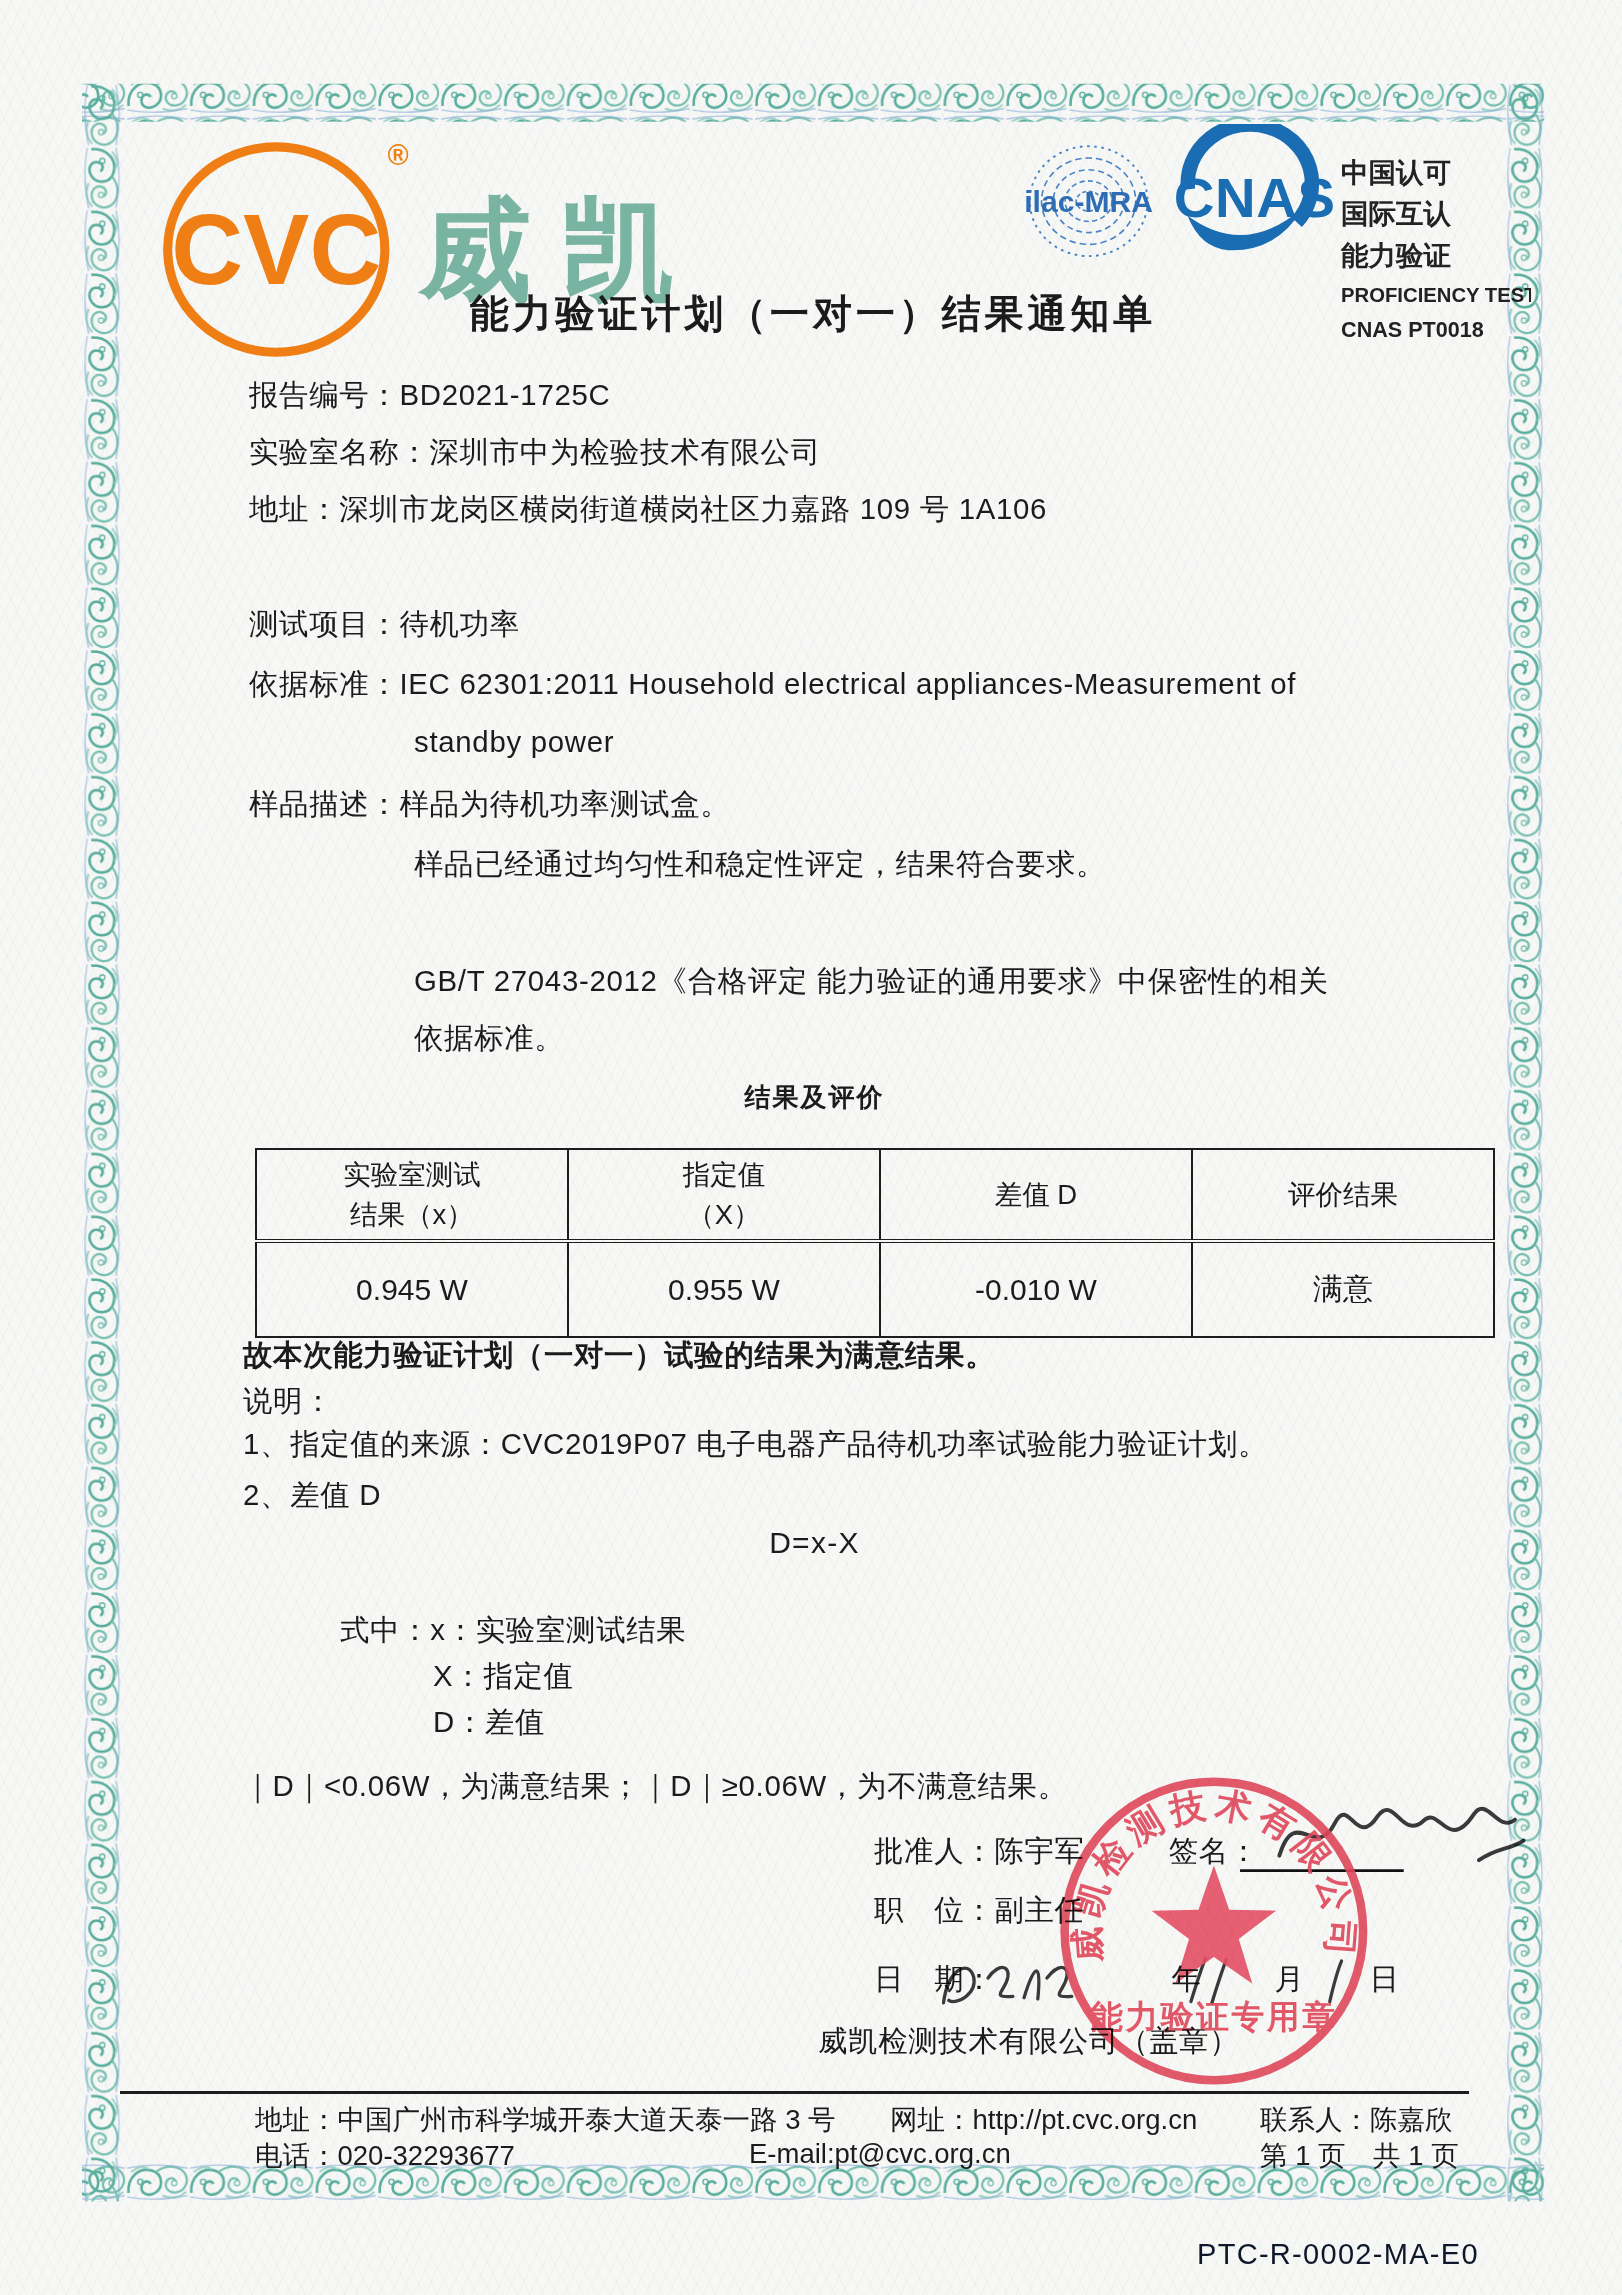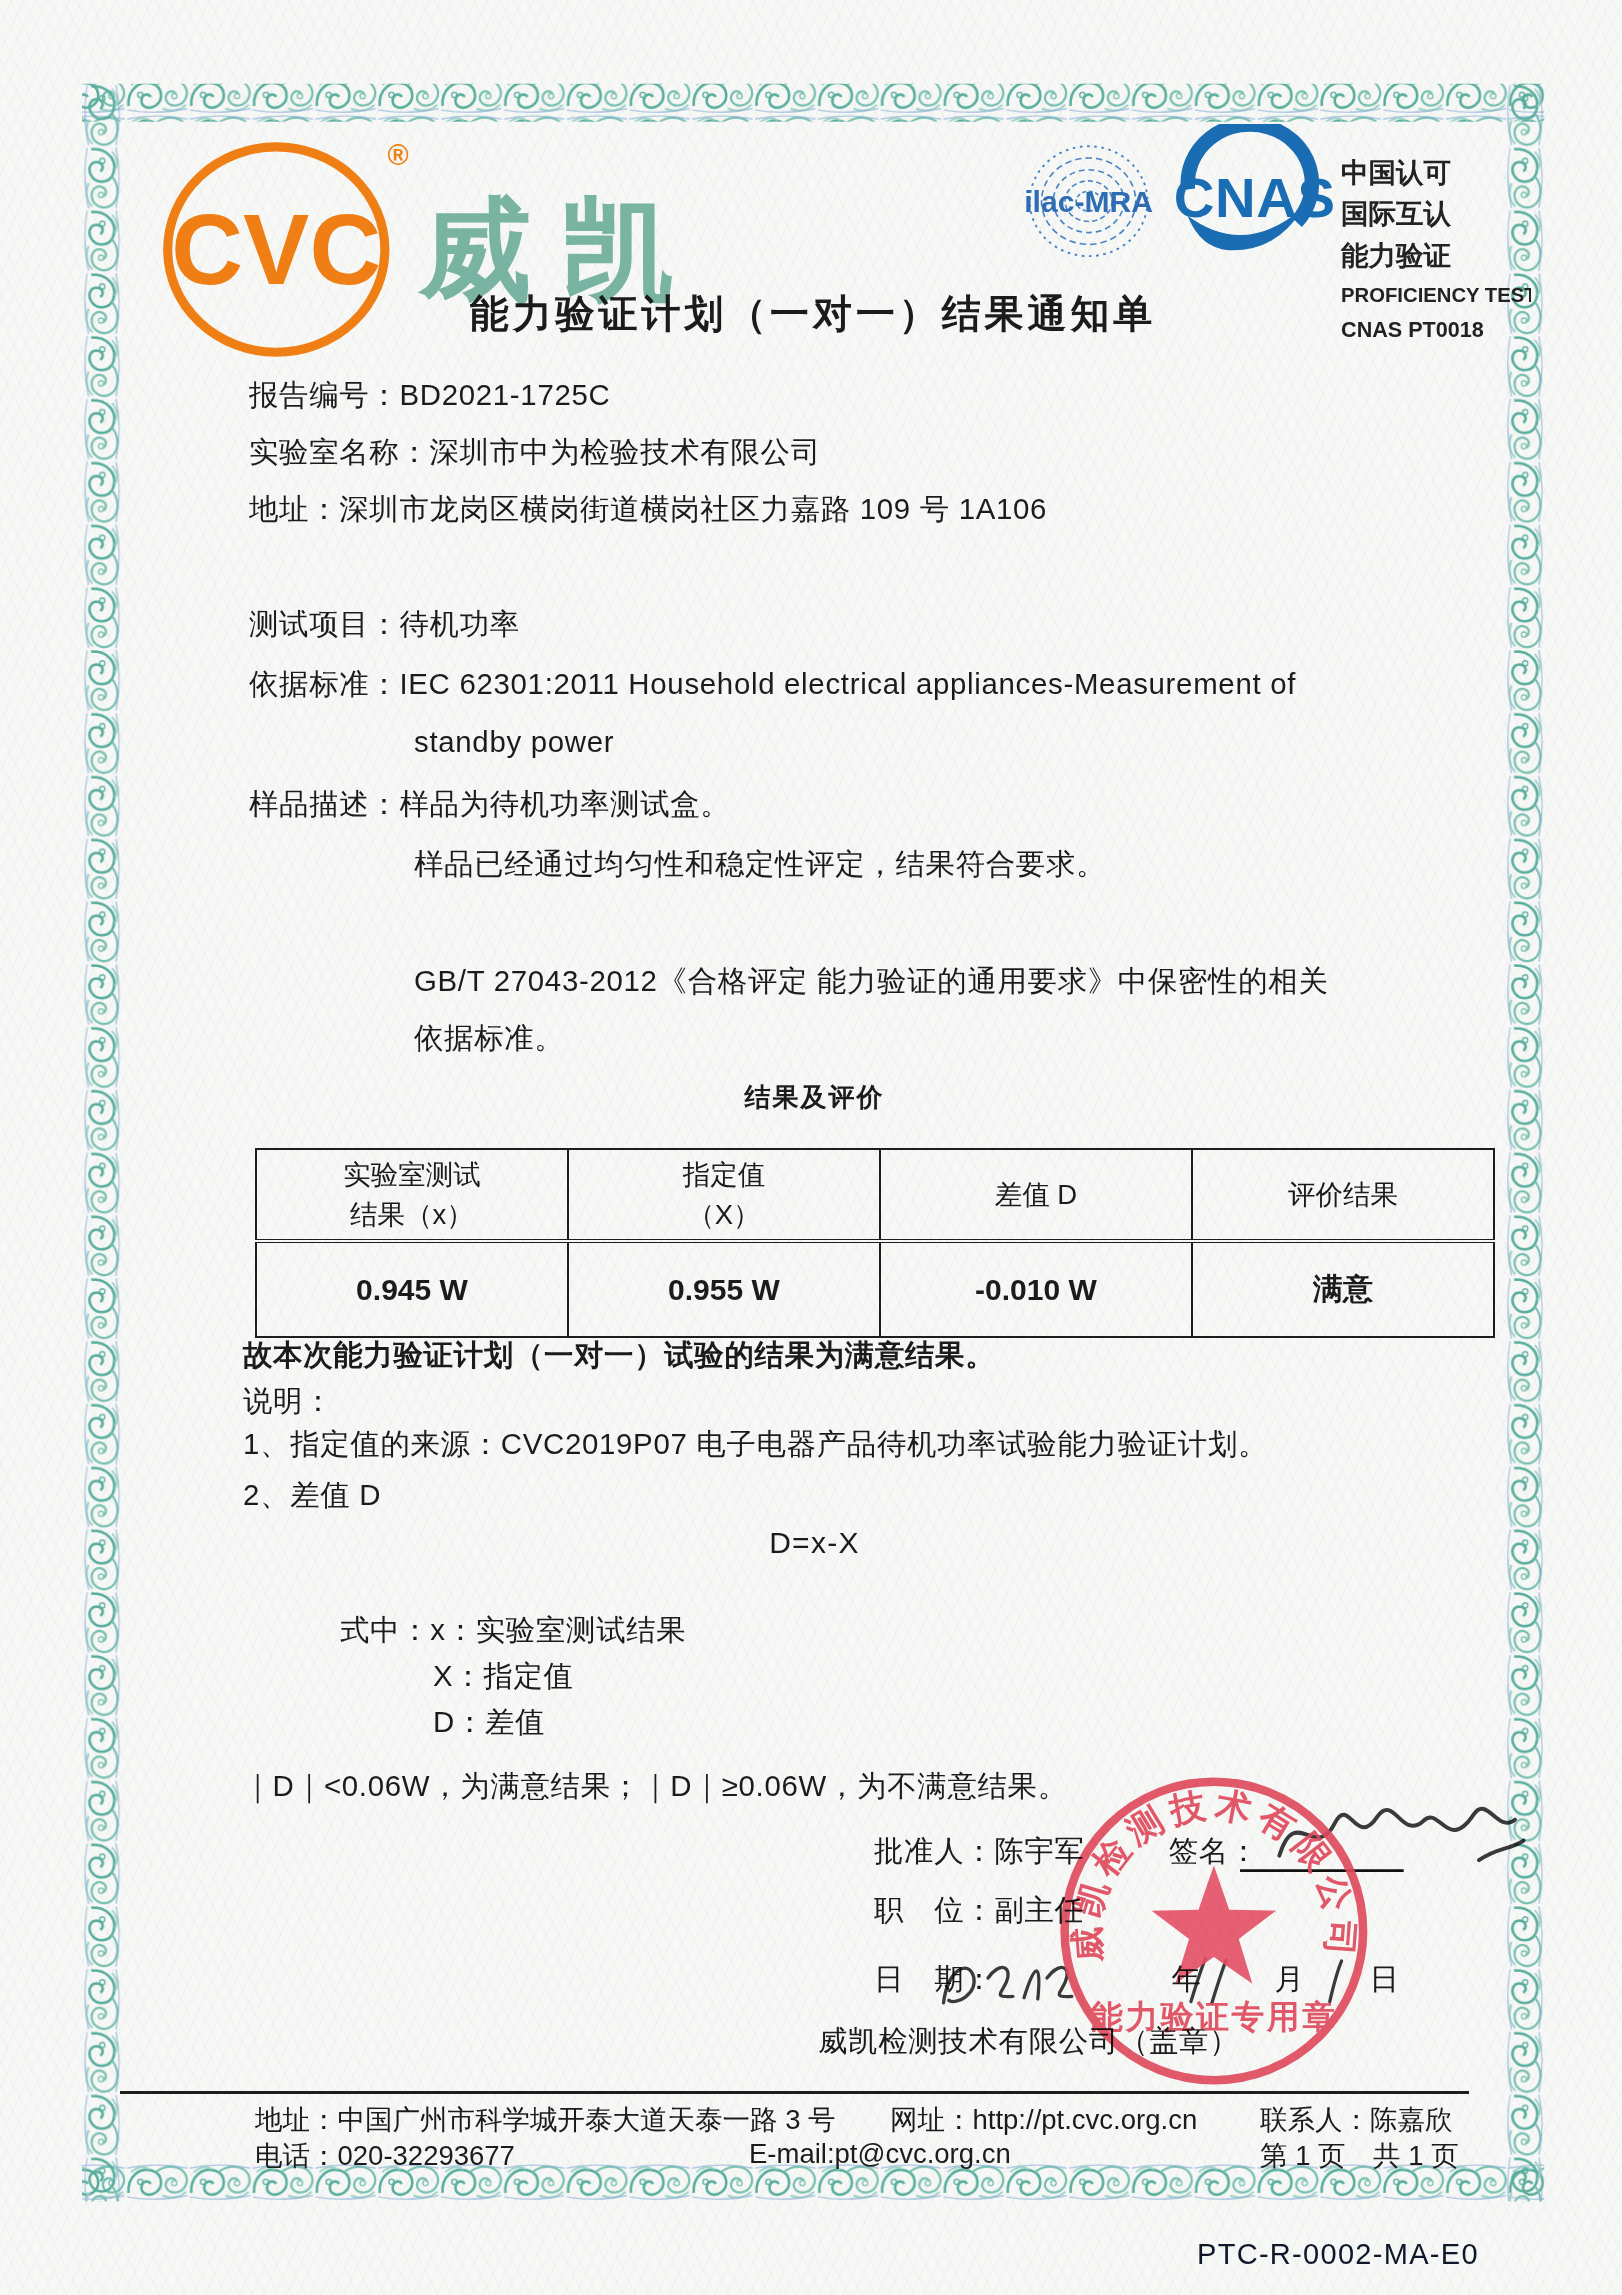--- a/index.html
+++ b/index.html
@@ -24,21 +24,21 @@
   .bold{font-weight:700;}
   .svg-layer{position:absolute;z-index:1;pointer-events:none;}
   .stamp-layer{position:absolute;z-index:3;pointer-events:none;}
   
   #results-table{position:absolute;left:255px;top:1148px;width:1240px;z-index:2;
     border-collapse:collapse;table-layout:fixed;}
   #results-table th,#results-table td{
     border:2px solid #1d1d1d;text-align:center;vertical-align:middle;padding:0;}
   #results-table th{height:89px;font-size:27.5px;font-weight:500;white-space:pre-line;
     line-height:1.45;border-bottom:4.6px double #1d1d1d;}
-  #results-table td{height:93px;font-size:30px;font-weight:700;}
+  #results-table td{height:93px;font-size:30px;font-weight:400;}
   .footer-rule{position:absolute;left:120px;top:2091px;width:1349px;height:2.6px;background:#1d1d1d;z-index:2;}
   .foot{font-size:27.5px;font-weight:500;}
   .doc-code{font-size:29px;letter-spacing:1.3px;color:#0f172a;}
   .sig{font-size:29.4px;font-weight:500;letter-spacing:0.7px;}
 </style>
 </head>
 <body>
 
 <div id="page">
 

